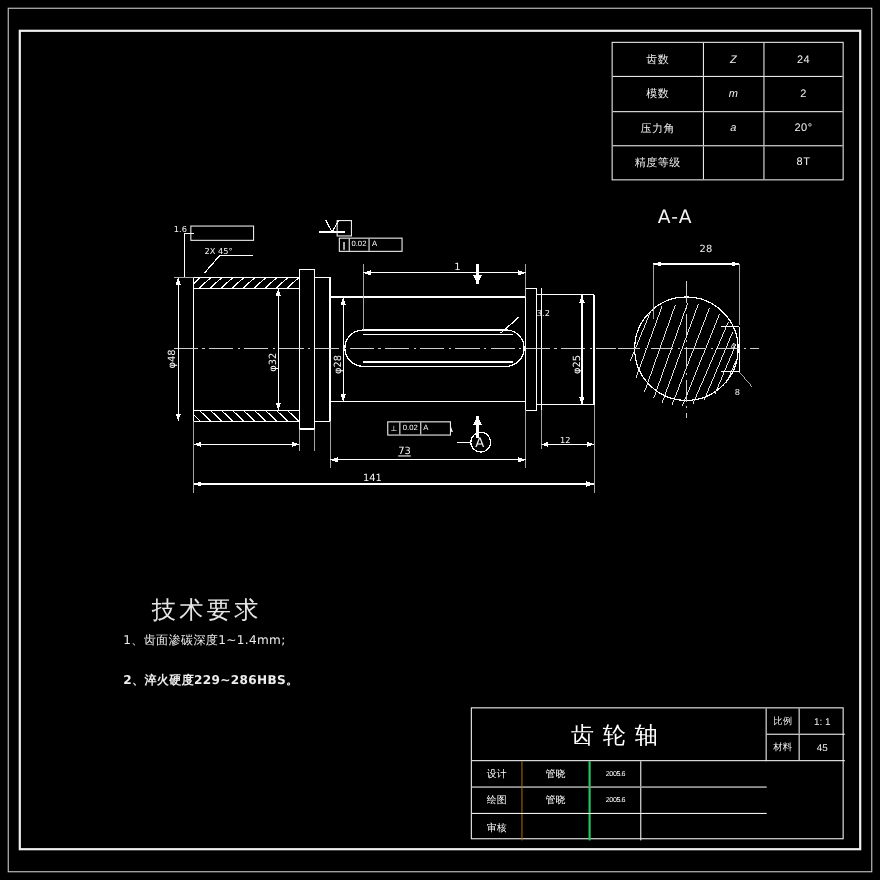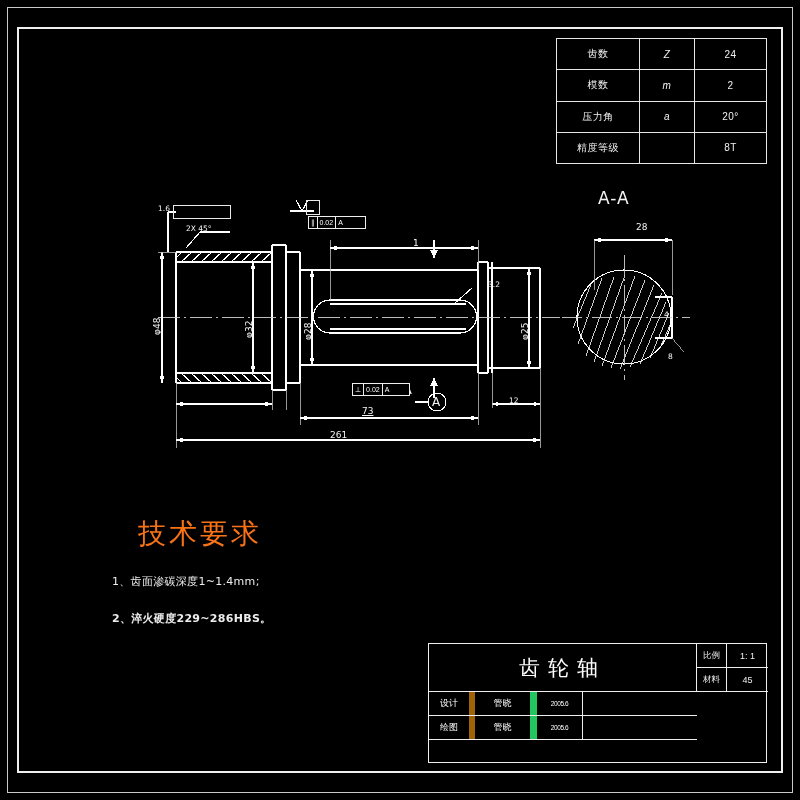--- a/index.html
+++ b/index.html
@@ -20,27 +20,27 @@
   
   #title-block{position:absolute;left:428px;top:643px;width:339px;height:120px;border:1px solid #eee;box-sizing:border-box;}
   #tb-name{position:absolute;left:0;top:0;width:268px;height:48px;border-right:1px solid #eee;border-bottom:1px solid #eee;box-sizing:border-box;display:flex;align-items:center;justify-content:center;}
   #tb-name span{font-size:21px;letter-spacing:8px;color:#fff;font-family:"DejaVu Sans",sans-serif;}
   #tb-scale-row,#tb-mat-row{position:absolute;left:268px;width:71px;height:24px;box-sizing:border-box;border-bottom:1px solid #eee;display:flex;}
   #tb-scale-row{top:0;}
   #tb-mat-row{top:24px;}
   .tb-lbl{width:30px;border-right:1px solid #eee;box-sizing:border-box;display:flex;align-items:center;justify-content:center;font-size:8.5px;color:#f0f0f0;}
   .tb-val{flex:1;display:flex;align-items:center;justify-content:center;font-size:9px;color:#f0f0f0;}
   .sig-row{position:absolute;left:0;width:268px;height:24px;box-sizing:border-box;border-bottom:1px solid #eee;display:flex;}
-  .sig-row .s1{width:46px;border-right:6px solid #a16207;box-sizing:border-box;display:flex;align-items:center;justify-content:center;font-size:9px;}
-  .sig-row .s2{width:62px;border-right:7px solid #22c55e;box-sizing:border-box;display:flex;align-items:center;justify-content:center;font-size:9px;}
+  .sig-row .s1{width:46px;border-right:1px solid #a16207;box-sizing:border-box;display:flex;align-items:center;justify-content:center;font-size:9px;}
+  .sig-row .s2{width:62px;border-right:2px solid #22c55e;box-sizing:border-box;display:flex;align-items:center;justify-content:center;font-size:9px;}
   .sig-row .s3{width:46px;border-right:1px solid #eee;box-sizing:border-box;display:flex;align-items:center;justify-content:center;font-size:6.5px;letter-spacing:-.4px;}
   .sig-row .s4{flex:1;}
 
   
-  #tech-title{position:absolute;left:138px;top:515px;font-size:28px;letter-spacing:3px;color:#f97316;font-family:"DejaVu Sans",sans-serif;}
+  #tech-title{position:absolute;left:138px;top:540px;font-size:22px;letter-spacing:3px;color:#e5e5e5;font-family:"DejaVu Sans",sans-serif;}
   .tech-line{position:absolute;left:112px;font-size:11px;color:#ededed;letter-spacing:.3px;white-space:nowrap;font-family:"DejaVu Sans",sans-serif;}
 
   
   .txt{position:absolute;color:#f4f4f4;white-space:nowrap;font-family:"DejaVu Sans",sans-serif;}
   .dim{font-size:9px;}
   .dim-sm{font-size:7.5px;}
   .rot90{transform-origin:left top;transform:rotate(-90deg);}
 
   .box{position:absolute;border:1px solid #e9e9e9;box-sizing:border-box;}
   .fcf{position:absolute;border:1px solid #eee;box-sizing:border-box;display:flex;height:13px;align-items:stretch;background:#000;}
@@ -238,21 +238,21 @@
       <path d="M672 240 l-7 -2.4 v4.8 z" fill="#fff" stroke="none"></path>
       <line x1="594" y1="240" x2="594" y2="290" stroke="#bdbdbd" stroke-width="0.8"></line>
       <line x1="672" y1="240" x2="672" y2="295" stroke="#bdbdbd" stroke-width="0.8"></line>
 
       <line x1="672" y1="338" x2="684" y2="352" stroke="#bdbdbd" stroke-width="0.8"></line>
     </g>
   </svg>
 
   <div class="txt dim-sm" style="left:186px;top:224px;">2X 45°</div>
 
-  <div class="txt dim" style="left:330px;top:430px;">261</div>
+  <div class="txt dim" style="left:330px;top:430px;">141</div>
   <div class="txt dim" style="left:362px;top:406px;text-decoration:underline;">73</div>
   <div class="txt dim" style="left:413px;top:238px;">1</div>
   <div class="txt dim-sm" style="left:509px;top:396px;">12</div>
 
   <div class="txt dim rot90" style="left:152px;top:335px;">φ48</div>
   <div class="txt dim rot90" style="left:244px;top:338px;">φ32</div>
   <div class="txt dim rot90" style="left:303px;top:340px;">φ28</div>
   <div class="txt dim rot90" style="left:520px;top:340px;">φ25</div>
 
   <div class="txt dim-sm" style="left:472px;top:280px;margin-left:16px;">3.2</div>
@@ -305,15 +305,21 @@
       <div class="s2">管晓</div>
       <div class="s3">2005.6</div>
       <div class="s4"></div>
     </div>
     <div class="sig-row" style="top:72px;">
       <div class="s1">绘图</div>
       <div class="s2">管晓</div>
       <div class="s3">2005.6</div>
       <div class="s4"></div>
     </div>
+    <div class="sig-row" style="top:96px;border-bottom:none;">
+      <div class="s1">审核</div>
+      <div class="s2"></div>
+      <div class="s3"></div>
+      <div class="s4"></div>
+    </div>
   </div>
 
 </div>
 
 </body></html>

